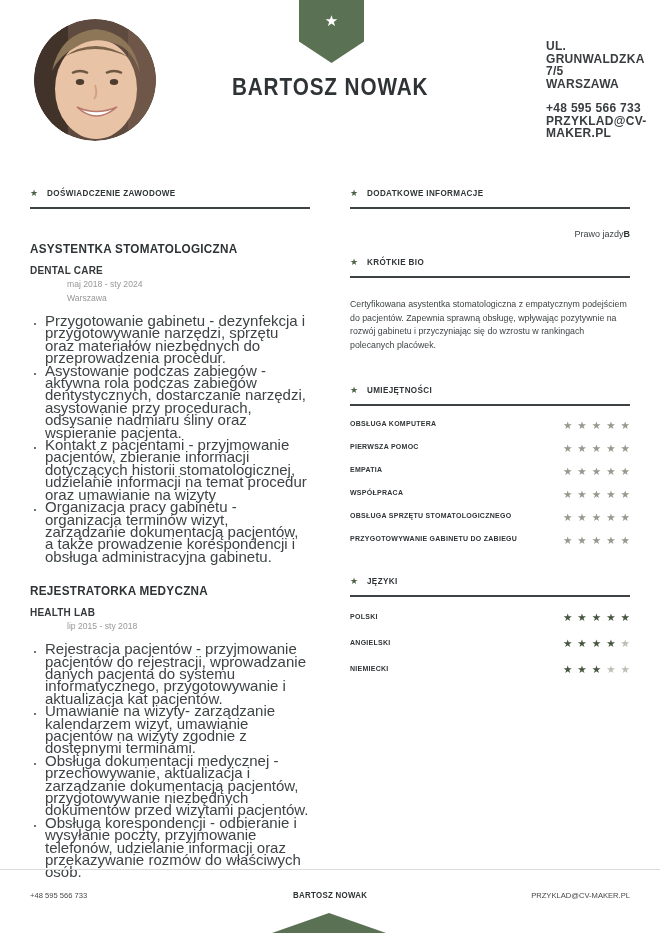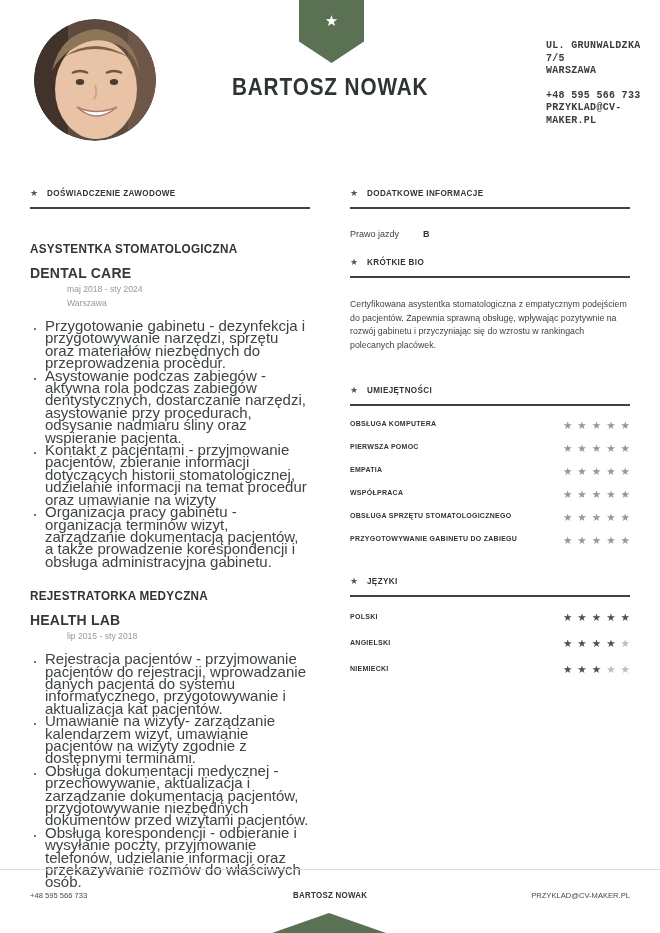--- a/index.html
+++ b/index.html
@@ -20,48 +20,48 @@
     clip-path:polygon(0 0, 100% 0, 100% 66%, 50% 100%, 0 66%);
     display:flex; justify-content:center;
   }
   .ribbon .star { color:#ffffff; font-size:15px; margin-top:12px; }
   .name-wrap { position:absolute; top:74px; left:0; width:100%; text-align:center; }
   .name {
     display:inline-block; transform:scaleX(.9); transform-origin:center;
     font-size:23px; font-weight:bold; letter-spacing:1px; color:#2e3335;
   }
   .contact {
-    position:absolute; left:546px; top:40px; font-size:10px; font-weight:bold;
-    color:#383d3f; letter-spacing:.3px; line-height:12.5px;font-family:Liberation Mono, monospace;
+    position:absolute; left:546px; top:40px; font-size:12px; font-weight:bold;
+    color:#383d3f; letter-spacing:.3px; line-height:12.5px;
   }
   .contact .grp { margin-bottom:12px; }
   
   .columns { position:absolute; top:188px; left:30px; width:600px; display:flex; gap:40px; }
   .col { width:280px; }
   .sec-head { display:flex; align-items:center; gap:9px; }
   .sec-head .s-ic { color:var(--accent-dark); font-size:9px; line-height:9px; }
   .sec-head .s-tx {
     display:inline-block; transform:scaleX(.92); transform-origin:left center;
     font-size:8.8px; font-weight:bold; letter-spacing:.4px; color:#2f3436;
   }
   .sec-line { border-bottom:2px solid #3d4244; margin-top:9px; }
   
   .job { margin-top:30px; }
   .job-title {
     display:inline-block; transform:scaleX(.9); transform-origin:left center;
     font-size:13px; font-weight:bold; letter-spacing:.3px; color:#2e3335;
   }
-  .job-co { margin-top:8px; font-size:14px; font-weight:bold; color:#35393b; letter-spacing:.2px; }
+  .job-co { margin-top:8px; font-size:10px; font-weight:bold; color:#35393b; letter-spacing:.2px; }
   .job-meta { font-size:8.6px; color:#989898; line-height:12px; margin-top:2px;padding-left:37px; }
   .bullets { margin-top:11px; padding-left:15px; }
   .bullets li { font-size:15px; line-height:12.4px; color:#3e4446; }
   .bullets li::marker { color:#3e4446; font-size:8px; }
   
   .info-rows { margin-top:20px; }
-  .info-row { display:flex; justify-content:flex-start; align-items:baseline; margin-bottom:15px;gap:24px; }
+  .info-row { display:flex; justify-content:flex-end; align-items:baseline; margin-bottom:15px; }
   .info-label { font-size:9px; color:#3c4244; }
   .info-value { font-size:9px; font-weight:bold; color:#2e3335; }
   .gap-sec { margin-top:24px; }
   .bio { margin-top:20px; font-size:8.8px; line-height:13.5px; color:#3e4446; }
   .rate-rows { margin-top:6px; }
   .rate-row { display:flex; justify-content:space-between; align-items:center; height:23px; }
   .lang .rate-row { height:26px; }
   .rate-label {
     display:inline-block; transform:scaleX(.92); transform-origin:left center;
     font-size:7.6px; font-weight:bold; letter-spacing:.3px; color:#2f3436;

